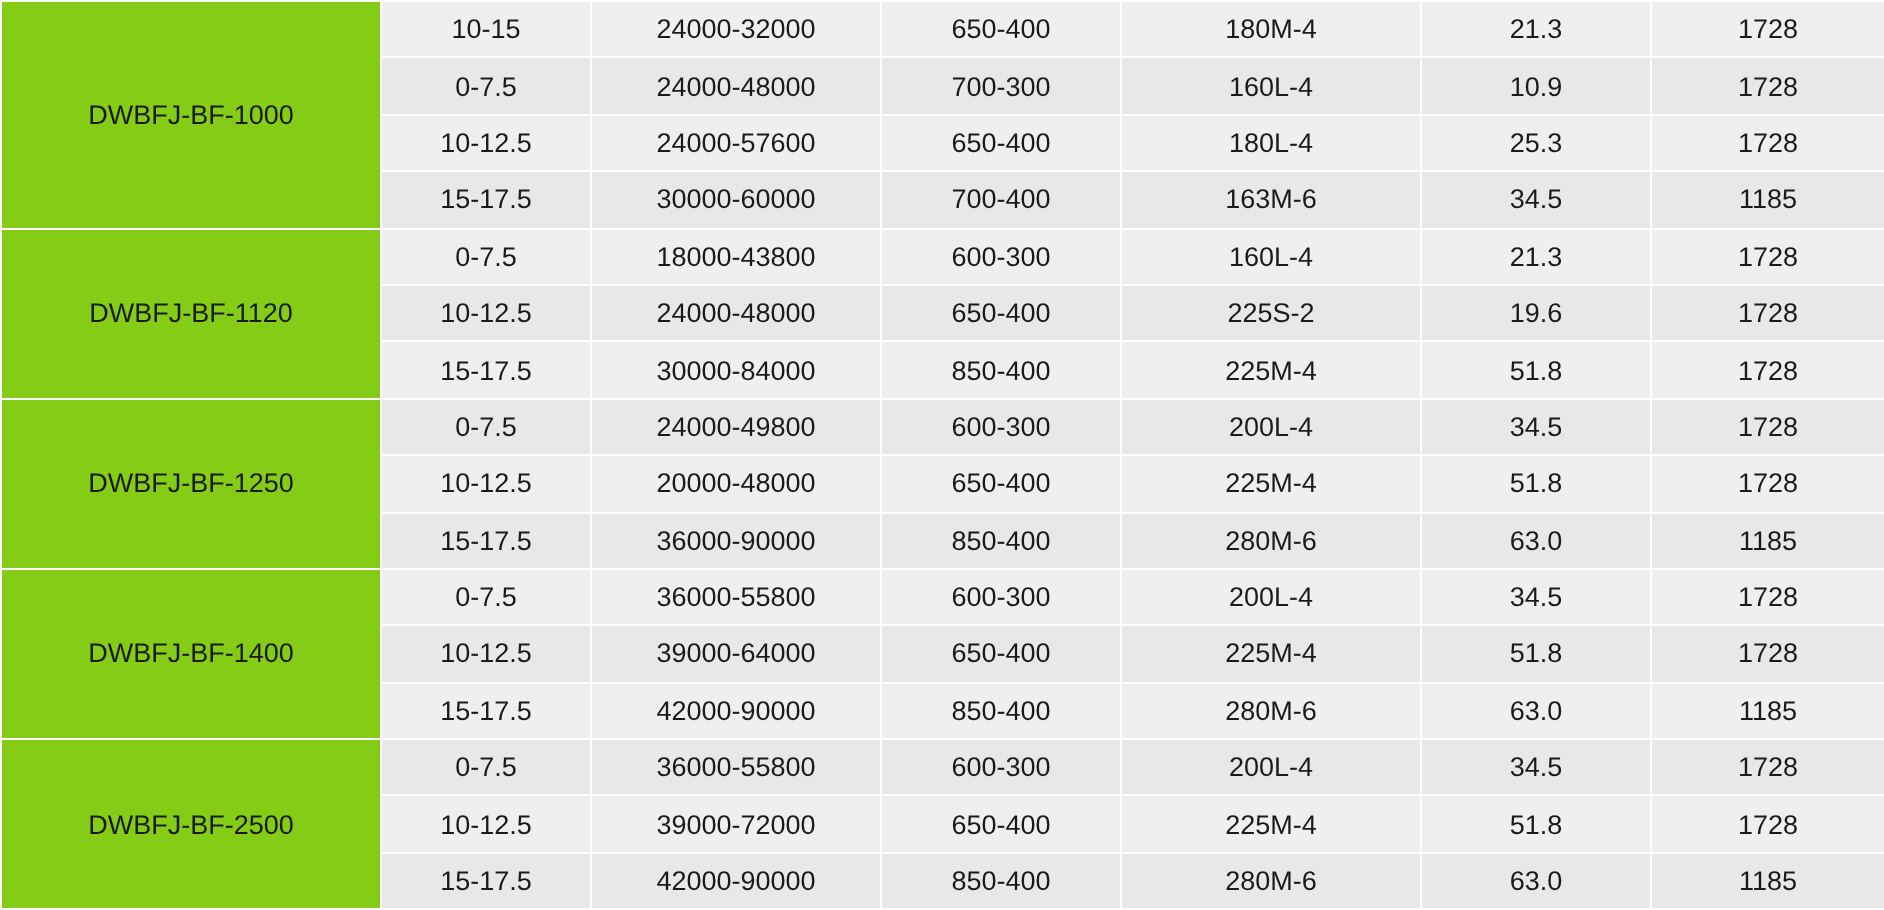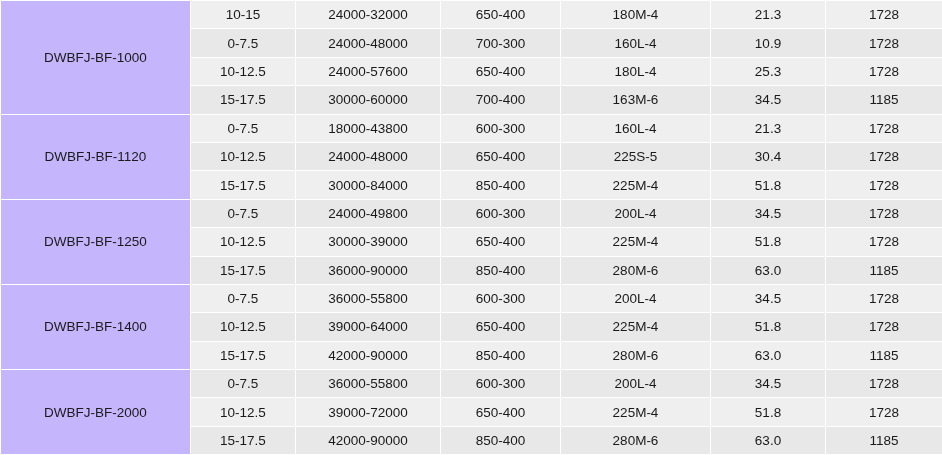--- a/index.html
+++ b/index.html
@@ -25,21 +25,21 @@
     border: 1px solid #ffffff;
     font-size: 13.5px;
     color: #1a1a1a;
     text-align: center;
     vertical-align: middle;
     padding: 0;
     height: 28.4px;
     box-sizing: border-box;
   }
   td.model-cell {
-    background: #c4b5fd;
+    background: #84cc16;
     font-size: 14px;
     color: #111111;
     border-right: 1px solid #ffffff;
     border-top: 1px solid #ffffff;
     border-bottom: 1px solid #ffffff;
     border-left: none;
   }
   td.data-cell {
     background: #efefef;
   }
@@ -109,22 +109,22 @@
           <td class="data-cell">18000-43800</td>
           <td class="data-cell">600-300</td>
           <td class="data-cell">160L-4</td>
           <td class="data-cell">21.3</td>
           <td class="data-cell">1728</td>
         </tr>
         <tr>
           <td class="data-cell alt">10-12.5</td>
           <td class="data-cell alt">24000-48000</td>
           <td class="data-cell alt">650-400</td>
-          <td class="data-cell alt">225S-5</td>
-          <td class="data-cell alt">30.4</td>
+          <td class="data-cell alt">225S-2</td>
+          <td class="data-cell alt">19.6</td>
           <td class="data-cell alt">1728</td>
         </tr>
         <tr>
           <td class="data-cell">15-17.5</td>
           <td class="data-cell">30000-84000</td>
           <td class="data-cell">850-400</td>
           <td class="data-cell">225M-4</td>
           <td class="data-cell">51.8</td>
           <td class="data-cell">1728</td>
         </tr>
@@ -132,21 +132,21 @@
           <td class="model-cell" rowspan="3">DWBFJ-BF-1250</td>
           <td class="data-cell alt">0-7.5</td>
           <td class="data-cell alt">24000-49800</td>
           <td class="data-cell alt">600-300</td>
           <td class="data-cell alt">200L-4</td>
           <td class="data-cell alt">34.5</td>
           <td class="data-cell alt">1728</td>
         </tr>
         <tr>
           <td class="data-cell">10-12.5</td>
-          <td class="data-cell">30000-39000</td>
+          <td class="data-cell">20000-48000</td>
           <td class="data-cell">650-400</td>
           <td class="data-cell">225M-4</td>
           <td class="data-cell">51.8</td>
           <td class="data-cell">1728</td>
         </tr>
         <tr>
           <td class="data-cell alt">15-17.5</td>
           <td class="data-cell alt">36000-90000</td>
           <td class="data-cell alt">850-400</td>
           <td class="data-cell alt">280M-6</td>
@@ -172,21 +172,21 @@
         </tr>
         <tr>
           <td class="data-cell">15-17.5</td>
           <td class="data-cell">42000-90000</td>
           <td class="data-cell">850-400</td>
           <td class="data-cell">280M-6</td>
           <td class="data-cell">63.0</td>
           <td class="data-cell">1185</td>
         </tr>
         <tr>
-          <td class="model-cell" rowspan="3">DWBFJ-BF-2000</td>
+          <td class="model-cell" rowspan="3">DWBFJ-BF-2500</td>
           <td class="data-cell alt">0-7.5</td>
           <td class="data-cell alt">36000-55800</td>
           <td class="data-cell alt">600-300</td>
           <td class="data-cell alt">200L-4</td>
           <td class="data-cell alt">34.5</td>
           <td class="data-cell alt">1728</td>
         </tr>
         <tr>
           <td class="data-cell">10-12.5</td>
           <td class="data-cell">39000-72000</td>

